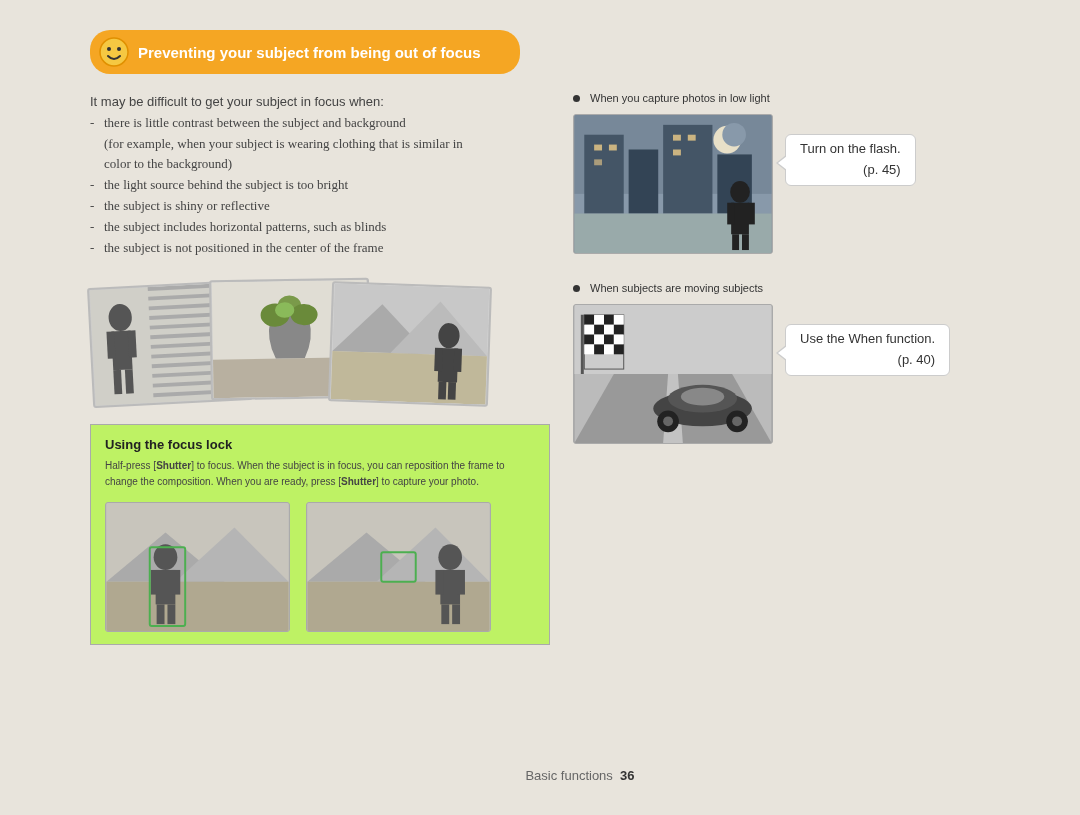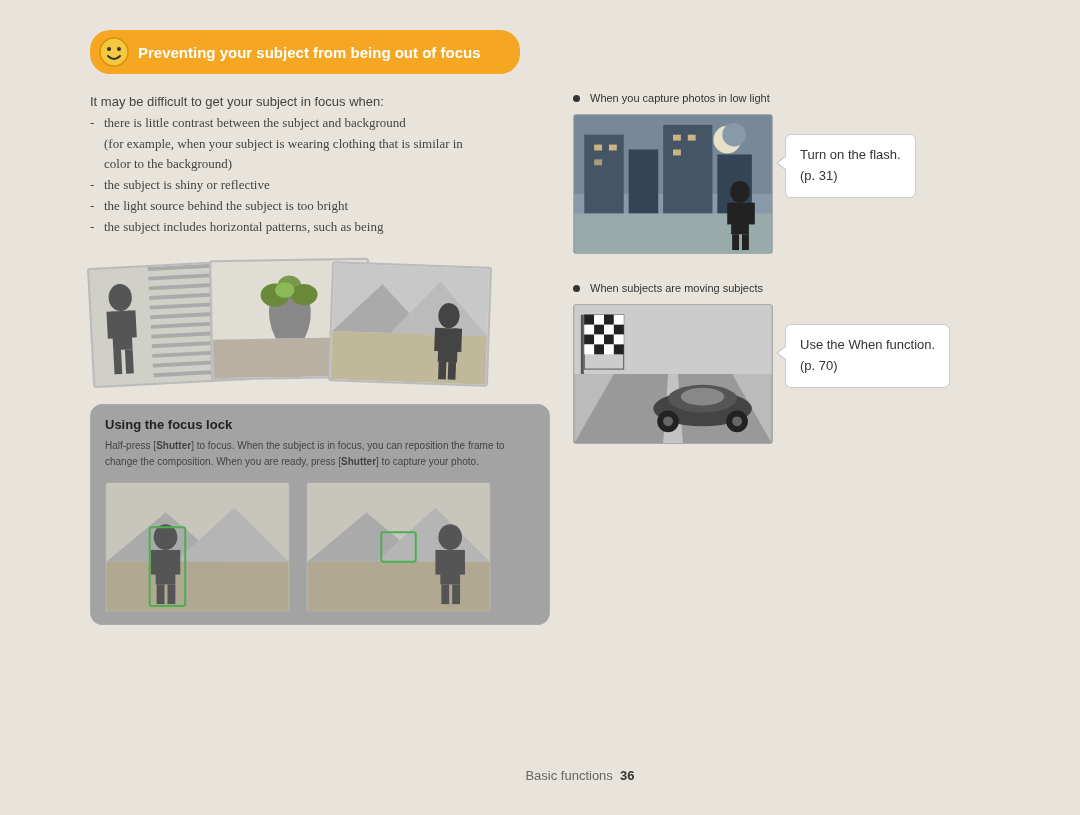--- a/index.html
+++ b/index.html
@@ -106,23 +106,23 @@
       overflow: hidden;
     }
 
     .photo-card:nth-child(1) { left: 0; top: 10px; transform: rotate(-3deg); z-index: 1; }
     .photo-card:nth-child(2) { left: 120px; top: 5px; transform: rotate(-1deg); z-index: 2; }
     .photo-card:nth-child(3) { left: 240px; top: 10px; transform: rotate(2deg); z-index: 3; }
 
     
     .focus-lock-box {
       border: 1.5px solid #aaa;
-      border-radius: 12px;
+      border-radius: 0;
       padding: 12px 14px;
-      background: #a3a3a3;
+      background: #bef264;
       margin-top: 10px;
     }
 
     .focus-lock-title {
       font-weight: bold;
       font-size: 13px;
       margin-bottom: 6px;
       color: #222;
     }
 
@@ -185,26 +185,27 @@
       border: 1.5px solid #aaa;
       border-radius: 3px;
       overflow: hidden;
       flex-shrink: 0;
     }
 
     .callout-bubble {
       background: white;
       border: 1.5px solid #ccc;
       border-radius: 6px;
-      padding: 10px 14px;
+      padding: 4px 14px;
       font-size: 13px;
       color: #333;
       line-height: 1.6;
       position: relative;
       margin-top: 20px;
+      text-align: right;
     }
 
     .callout-bubble::before {
       content: '';
       position: absolute;
       left: -10px;
       top: 20px;
       border-top: 8px solid transparent;
       border-bottom: 8px solid transparent;
       border-right: 10px solid #ccc;
@@ -264,23 +265,24 @@
     <span class="header-title">Preventing your subject from being out of focus</span>
   </div>
 
   <div class="content-columns">
 
     <div class="left-column">
       <div class="intro-text">
         <span>It may be difficult to get your subject in focus when:</span>
         <ul>
           <li>there is little contrast between the subject and background<br>(for example, when your subject is wearing clothing that is similar in<br>color to the background)</li>
+          <li>the light source behind the subject is too bright</li>
           <li>the subject is shiny or reflective</li>
-          <li>the light source behind the subject is too bright</li>
-          <li>the subject includes horizontal patterns, such as being</li>
+          <li>the subject includes horizontal patterns, such as blinds</li>
+          <li>the subject is not positioned in the center of the frame</li>
         </ul>
       </div>
 
       <div class="photos-strip">
 
         <div class="photo-card">
           <svg class="svg-illustration" viewBox="0 0 160 120">
             <rect width="160" height="120" fill="#d0cfc8"></rect>
 
             <rect x="60" y="0" width="100" height="4" fill="#aaa"></rect>
@@ -423,21 +425,21 @@
               <ellipse cx="168" cy="78" rx="10" ry="11" fill="#222"></ellipse>
               <rect x="159" y="89" width="18" height="32" fill="#222"></rect>
               <rect x="155" y="89" width="7" height="22" fill="#222"></rect>
               <rect x="176" y="89" width="7" height="22" fill="#222"></rect>
               <rect x="160" y="121" width="7" height="16" fill="#222"></rect>
               <rect x="170" y="121" width="7" height="16" fill="#222"></rect>
             </svg>
           </div>
           <div class="callout-bubble">
             <span>Turn on the flash.</span><br>
-            <span>(p. 31)</span>
+            <span>(p. 45)</span>
           </div>
         </div>
       </div>
 
       <div class="right-section">
         <div class="bullet-header">
           <div class="bullet-dot"></div>
           <span>When subjects are moving subjects</span>
         </div>
         <div class="scene-container">
@@ -482,21 +484,21 @@
               <circle cx="95" cy="118" r="5" fill="#666"></circle>
               <circle cx="165" cy="118" r="5" fill="#666"></circle>
 
               <line x1="30" y1="100" x2="80" y2="100" stroke="#999" stroke-width="2" opacity="0.5"></line>
               <line x1="20" y1="108" x2="78" y2="108" stroke="#999" stroke-width="2" opacity="0.5"></line>
               <line x1="25" y1="115" x2="80" y2="115" stroke="#999" stroke-width="2" opacity="0.5"></line>
             </svg>
           </div>
           <div class="callout-bubble">
             <span>Use the When function.</span><br>
-            <span>(p. 70)</span>
+            <span>(p. 40)</span>
           </div>
         </div>
       </div>
 
     </div>
   </div>
 
   <div class="page-footer">
     <span>Basic functions</span>&nbsp;&nbsp;<span class="page-number">36</span>
   </div>

